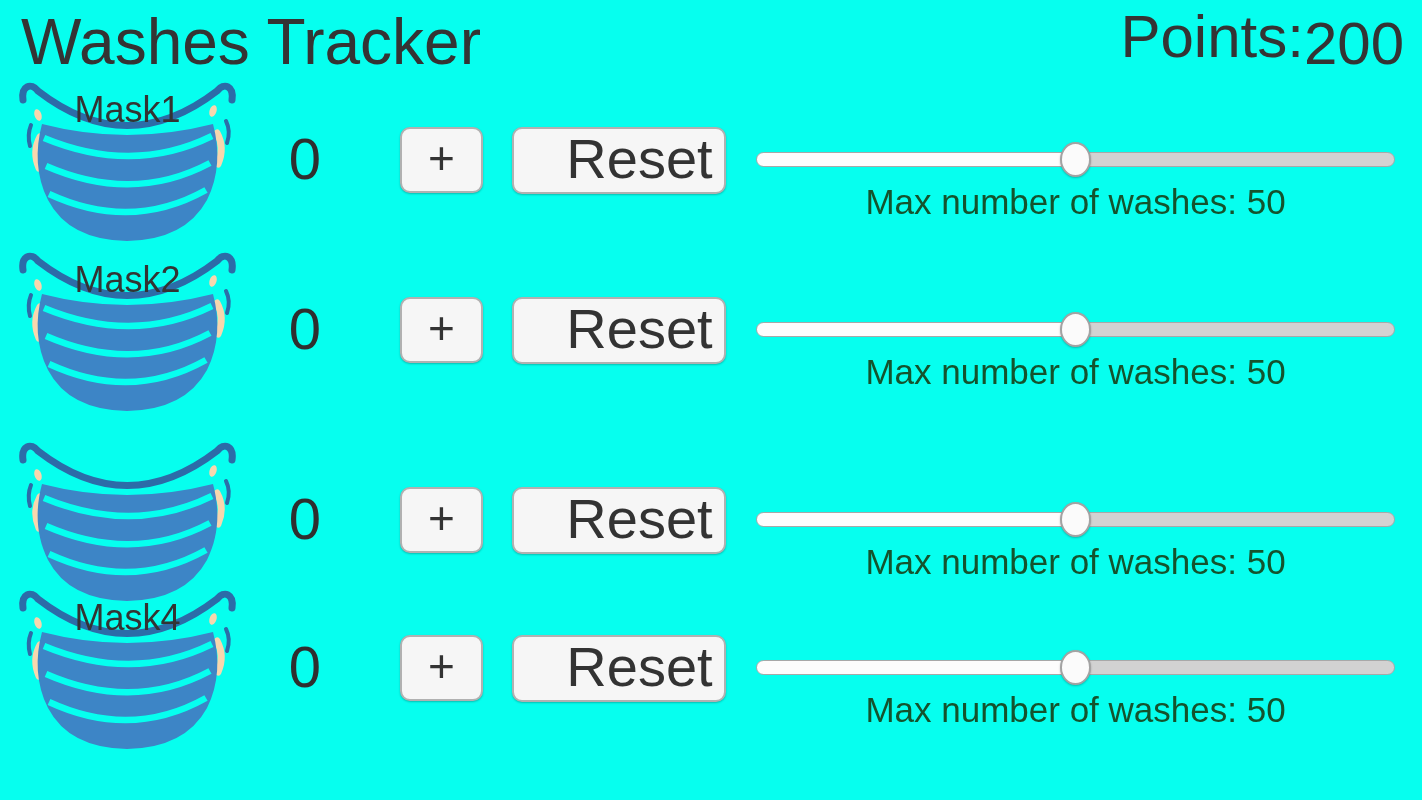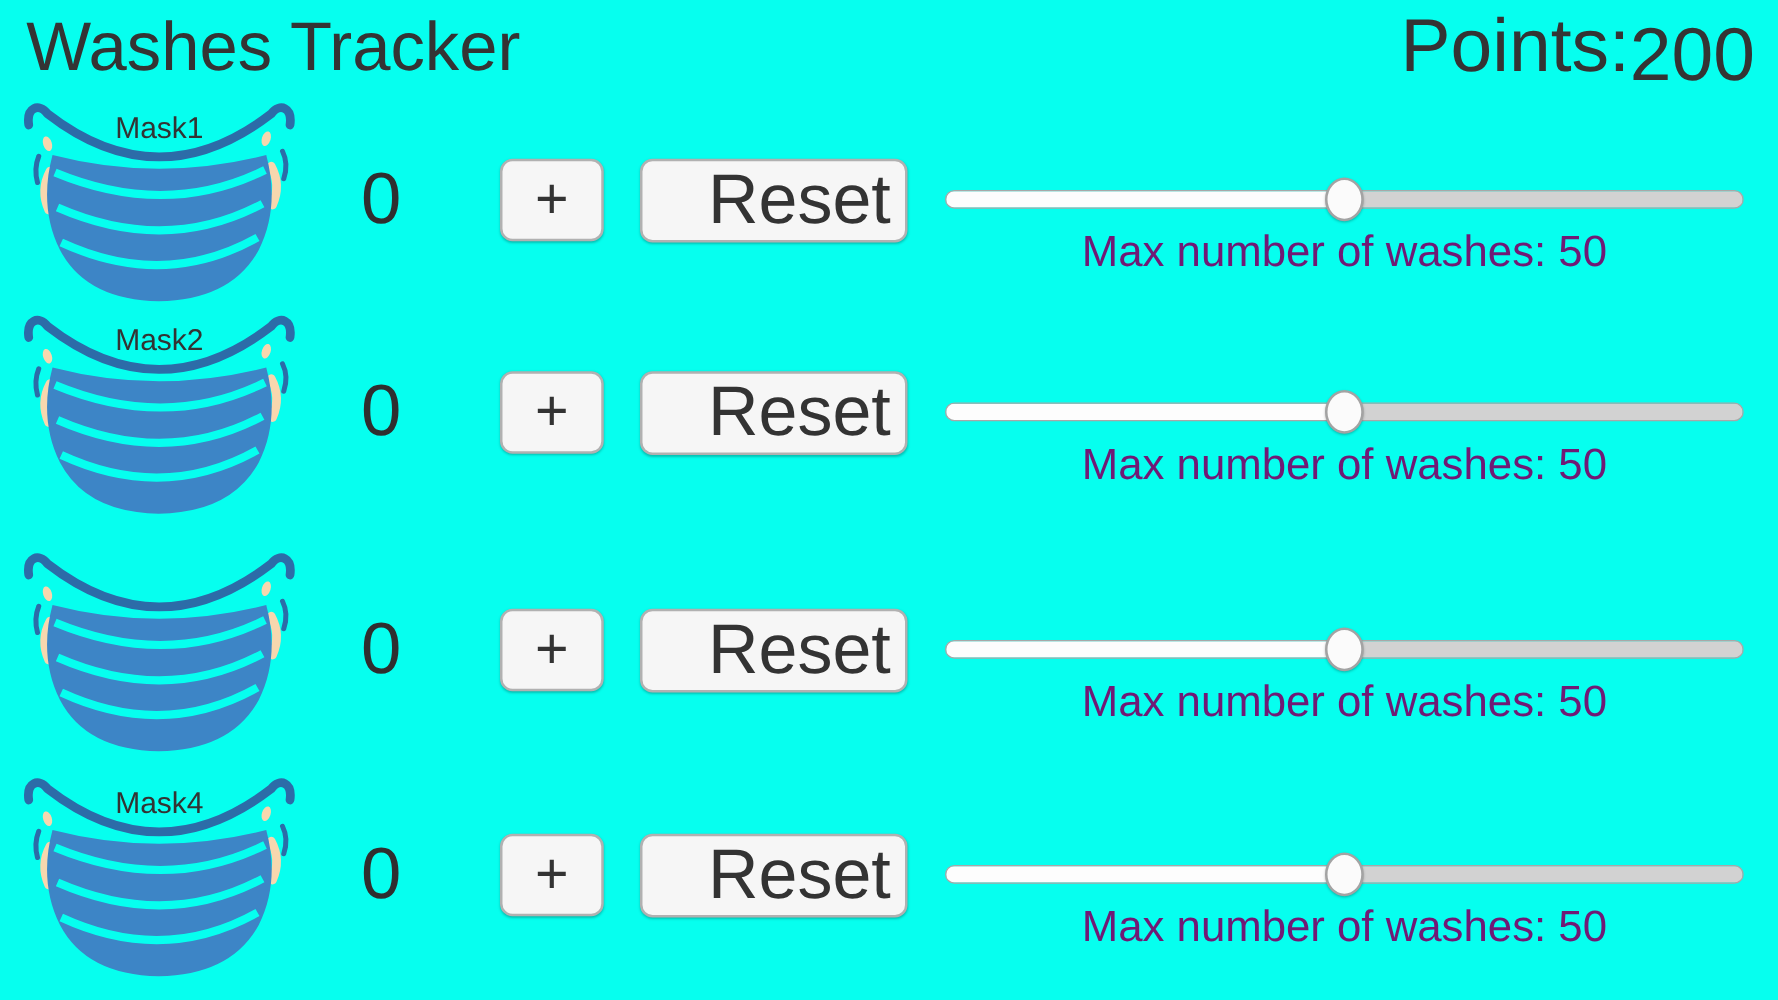--- a/index.html
+++ b/index.html
@@ -7,42 +7,42 @@
   body {
     position:relative;
     background:#06ffef;
     font-family:"Liberation Sans", sans-serif;
     color:#333333;
   }
 
   
   .app-title {
     position:absolute; left:21px; top:5px;
-    font-size:55px; font-weight:400; color:#343434;
+    font-size:64px; font-weight:400; color:#343434;
     white-space:nowrap;
   }
   .points {
     position:absolute; right:18px; top:2px;
     display:flex; align-items:center;
     font-size:60px; color:#343434; white-space:nowrap;
   }
   .points .points-value { display:inline-block; transform:translateY(7px); }
 
   
   .row { position:absolute; left:0; width:1422px; height:180px; }
   .row.r0 { top:78px; }
   .row.r1 { top:248px; }
   .row.r2 { top:438px; }
-  .row.r3 { top:618px; }
+  .row.r3 { top:586px; }
 
   .mask-figure { position:absolute; left:15px; top:2px; width:225px; height:165px; }
   .mask-figure svg { position:absolute; left:0; top:0; width:225px; height:165px; }
   .mask-label {
     position:absolute; left:0; top:9px; width:100%;
-    text-align:center; font-size:24px; color:#333333;
+    text-align:center; font-size:36px; color:#333333;
   }
 
   .count {
     position:absolute; left:280px; top:52px; width:50px;
     text-align:center; font-size:58px; line-height:1; color:#2f2f2f;
   }
 
   button {
     position:absolute; top:49px;
     background:#f6f6f6;
@@ -81,21 +81,21 @@
   input[type=range].washes-slider::-moz-range-progress {
     height:15px; border-radius:8px; background:#fdfdfd;
   }
   input[type=range].washes-slider::-moz-range-thumb {
     width:29px; height:33px; border-radius:50%;
     background:#fbfbfb; border:2px solid #a3a3a3;
   }
 
   .max-label {
     position:absolute; left:756px; top:104px; width:639px;
-    text-align:center; font-size:35px; color:#701a75; white-space:nowrap;
+    text-align:center; font-size:35px; color:#14532d; white-space:nowrap;
   }
 
   .sym-defs { position:absolute; width:0; height:0; overflow:hidden; }
 </style>
 </head>
 <body>
 
 <svg class="sym-defs" aria-hidden="true">
   <symbol id="mask-sym" viewBox="0 0 225 165">
 

